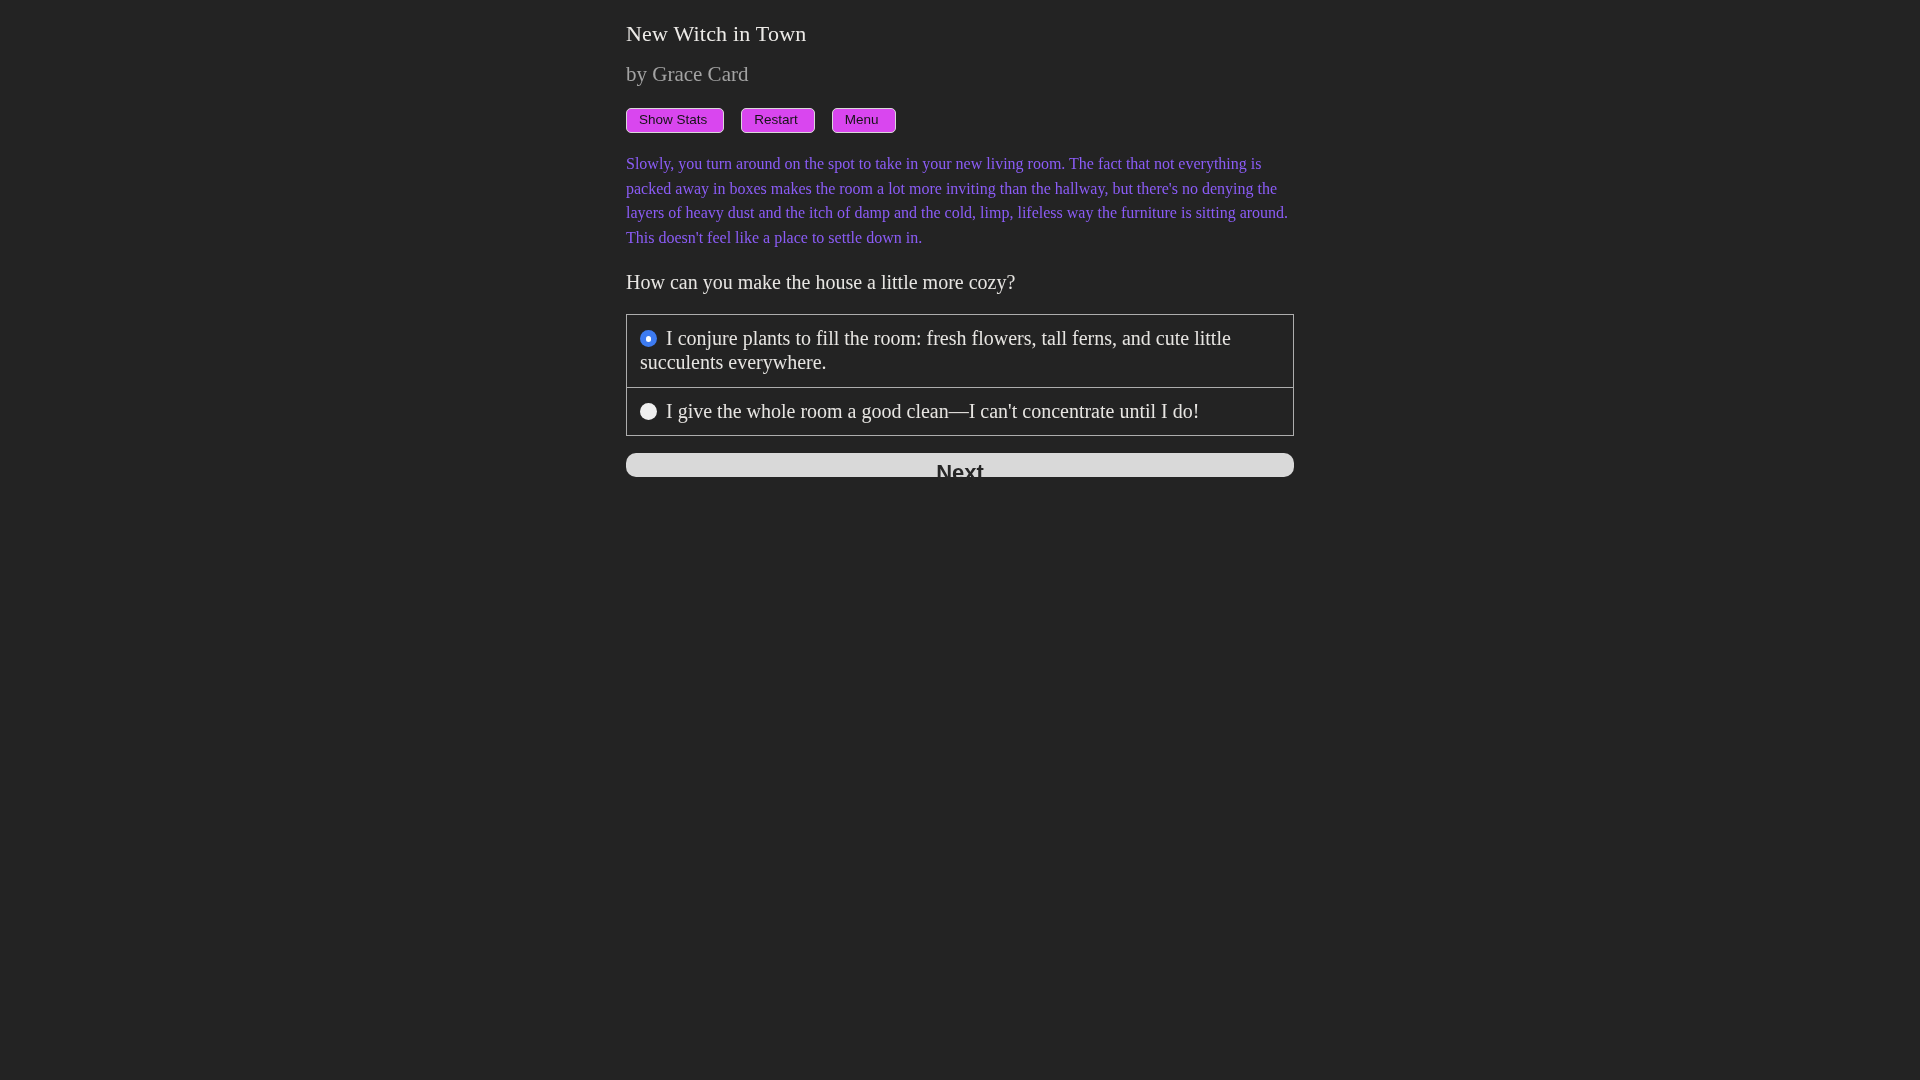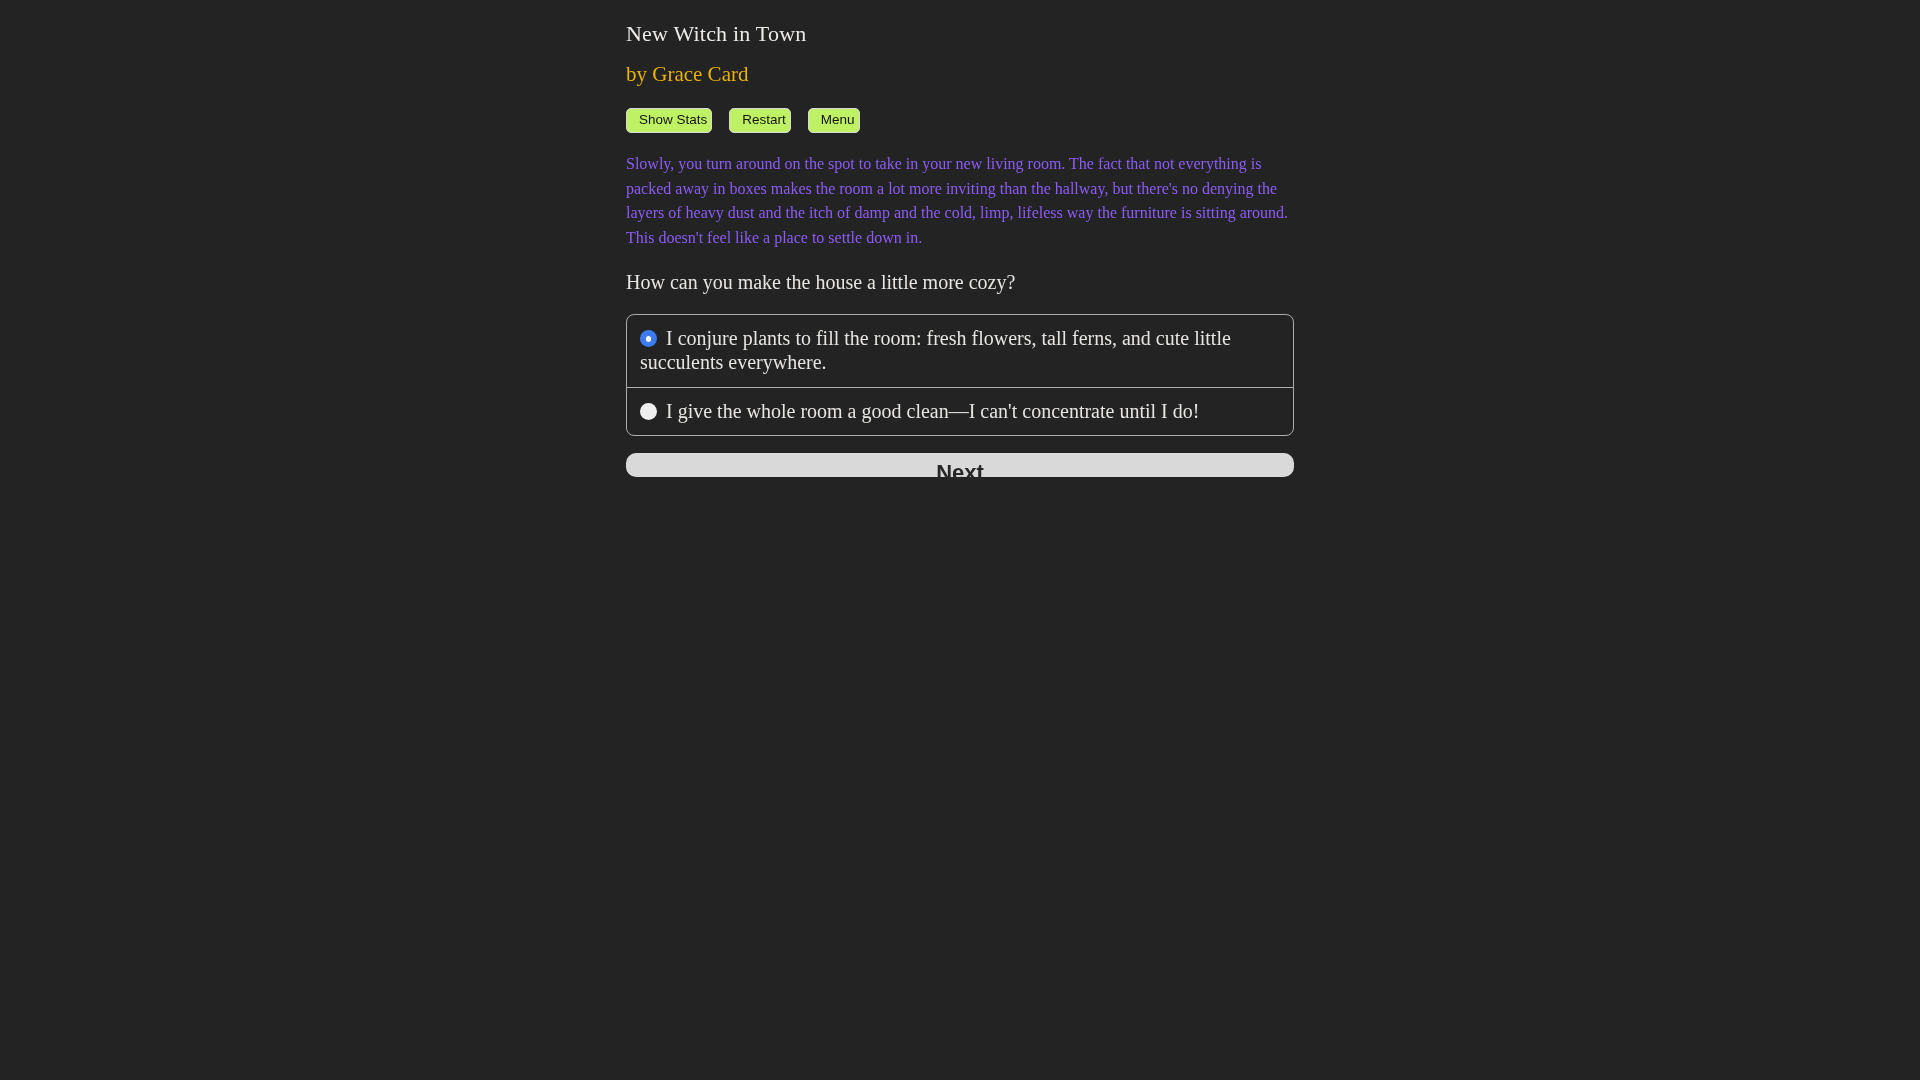--- a/index.html
+++ b/index.html
@@ -23,57 +23,57 @@
   .game-title {
     font-size: 22px;
     font-weight: normal;
     letter-spacing: 0.2px;
     color: #eceae7;
     margin: 8px 0 0 0;
     line-height: 1.1;
   }
   .game-author {
     font-size: 21px;
-    color: #eab308;
+    color: #a3a3a3;
     margin: 17px 0 15px 0;
     line-height: 1.1;
   }
   .toolbar {
     margin-top: 22px;
     display: flex;
     gap: 17px;
     align-items: center;
   }
   .toolbar button {
     font-family: "Liberation Sans", sans-serif;
     font-size: 13.5px;
     color: #141414;
-    background: #bef264;
+    background: #d946ef;
     border: 1px solid #d8d8d8;
     border-radius: 5px;
-    padding: 3px 4px 4px 12px;
+    padding: 3px 16px 4px 12px;
     line-height: 1.2;
     cursor: pointer;
   }
   .story-paragraph {
     font-size: 16px;
     line-height: 24.5px;
     margin: 19px 0 0 0;
     color: #8b5cf6;
   }
   .story-question {
     font-size: 20px;
     line-height: 24.5px;
     margin: 20px 0 0 0;
     color: #e7e5e2;
   }
   .choice-box {
     margin-top: 19px;
     border: 1px solid #adadad;
-    border-radius: 8px;
+    border-radius: 0;
     overflow: hidden;
   }
   .choice-row {
     padding: 11px 13px 12px 13px;
     cursor: pointer;
   }
   .choice-row + .choice-row {
     border-top: 1px solid #adadad;
   }
   .choice-label {

